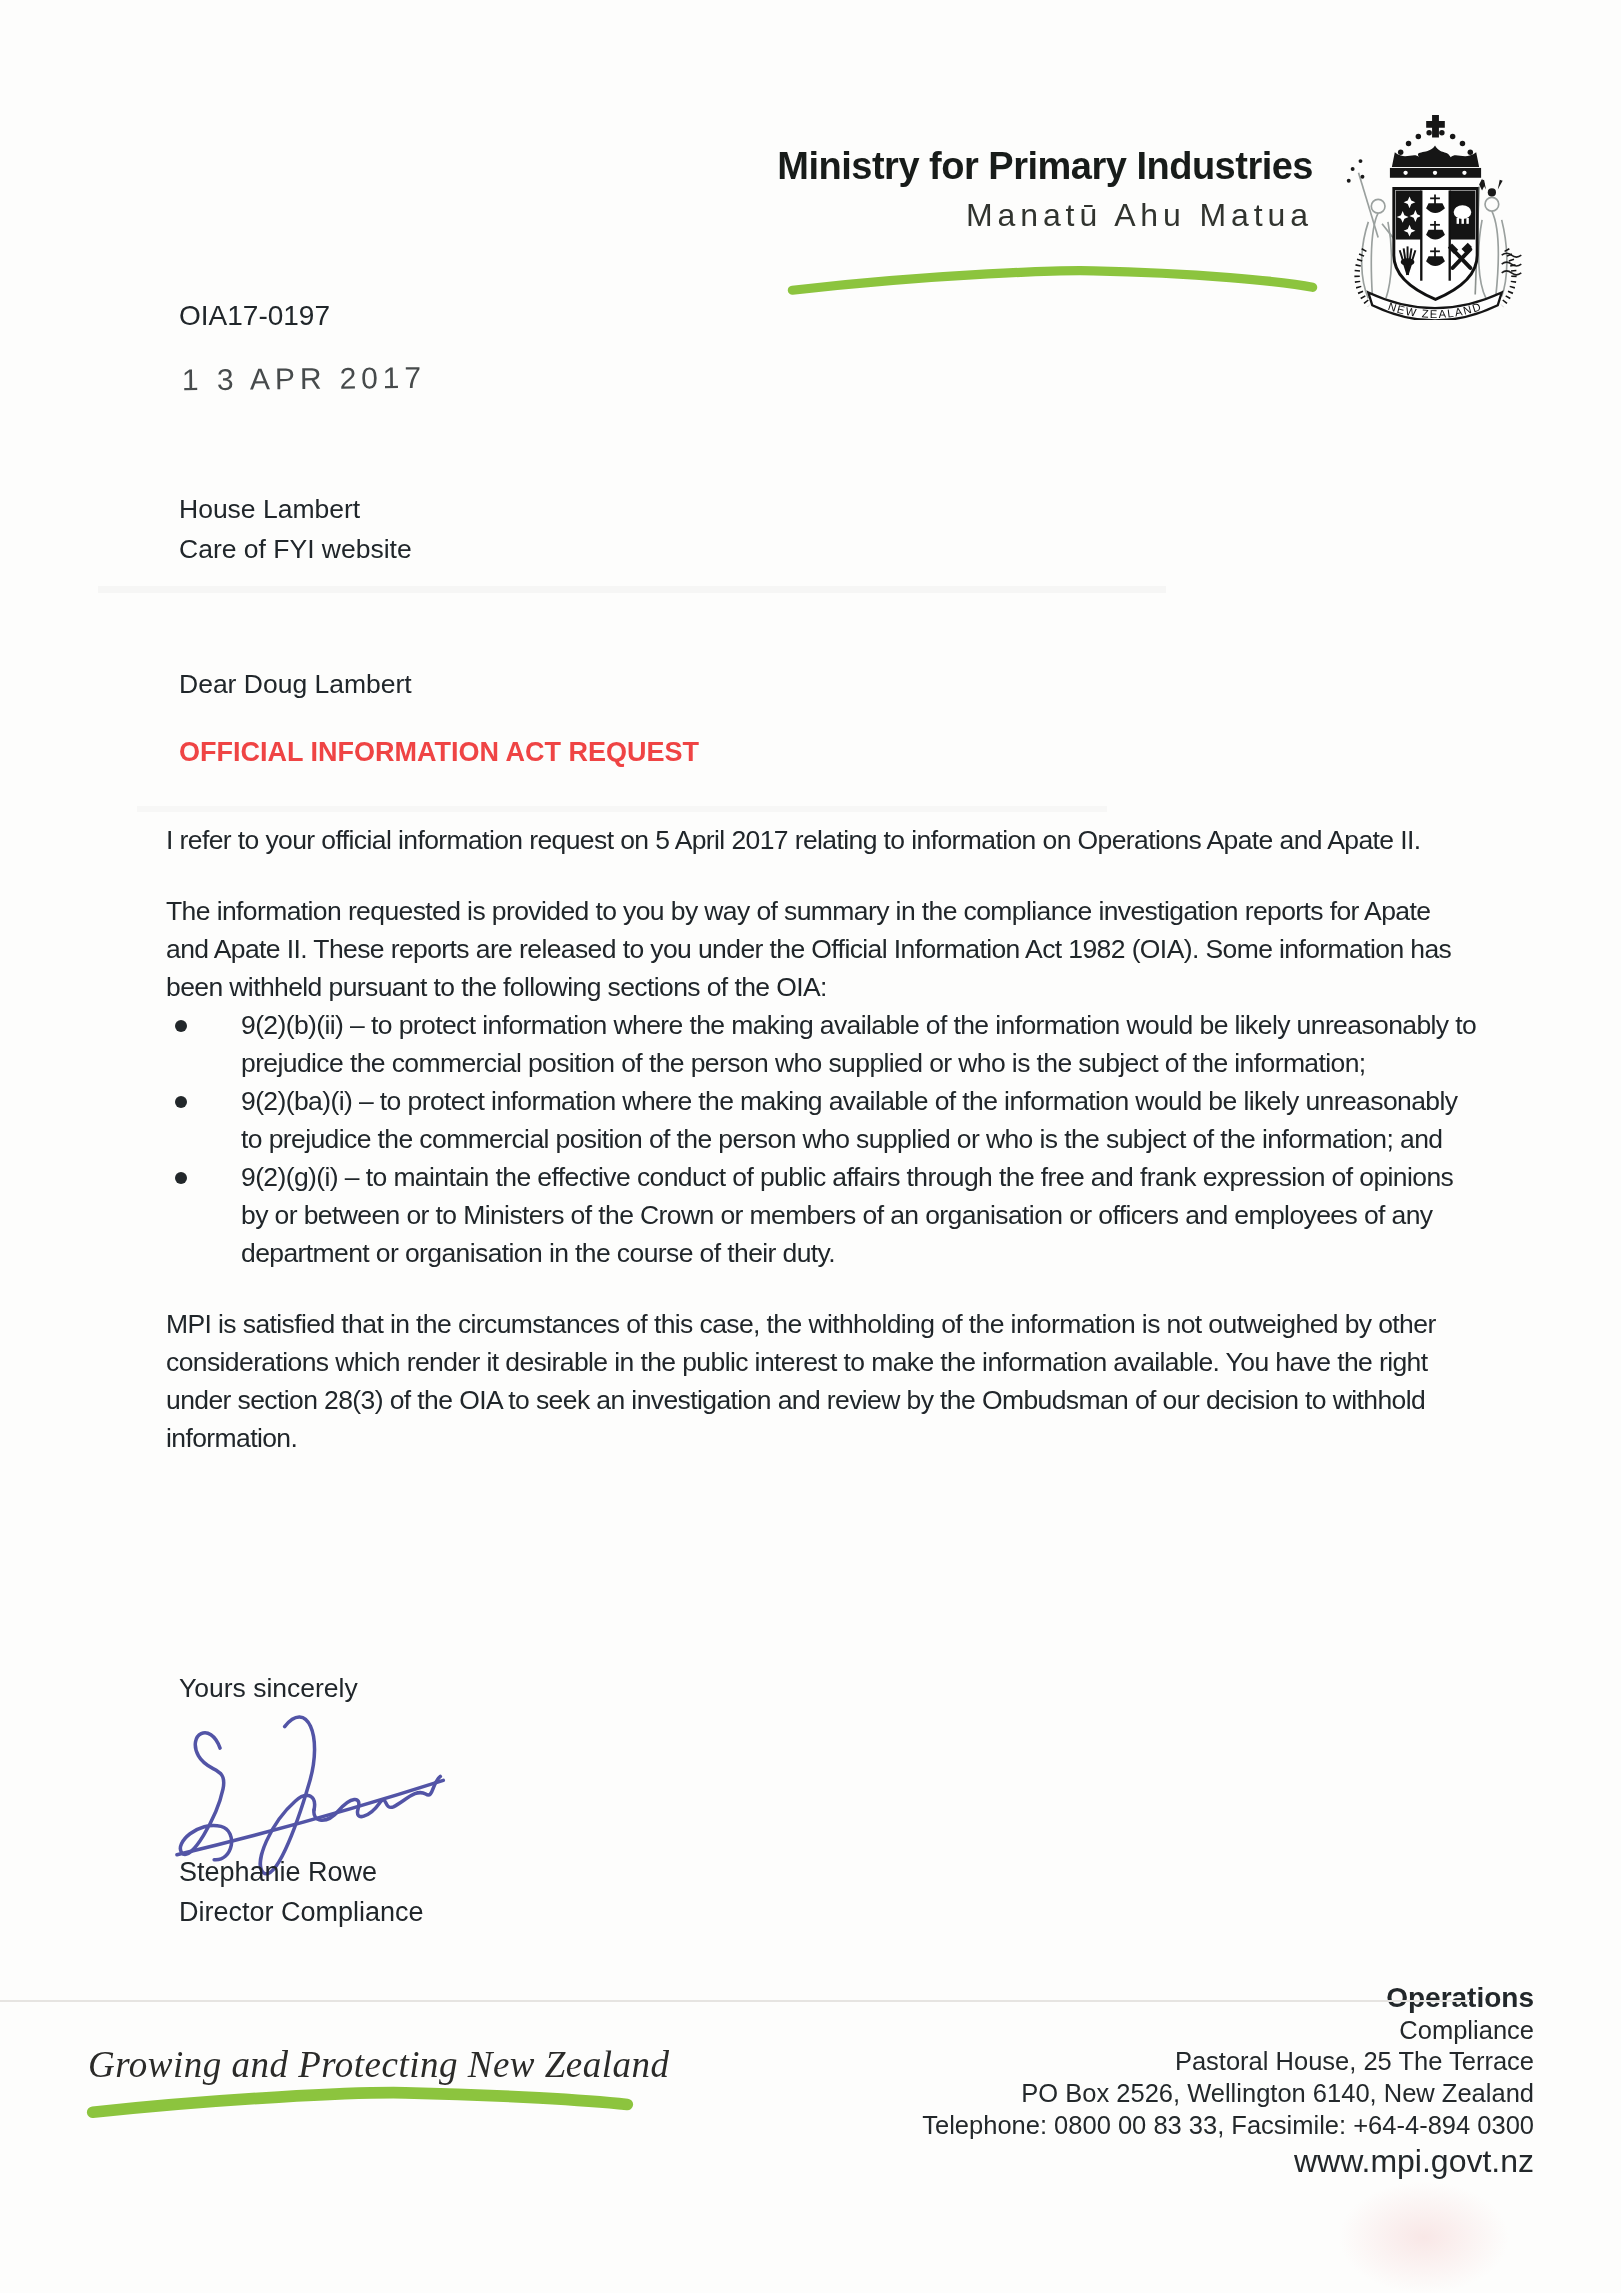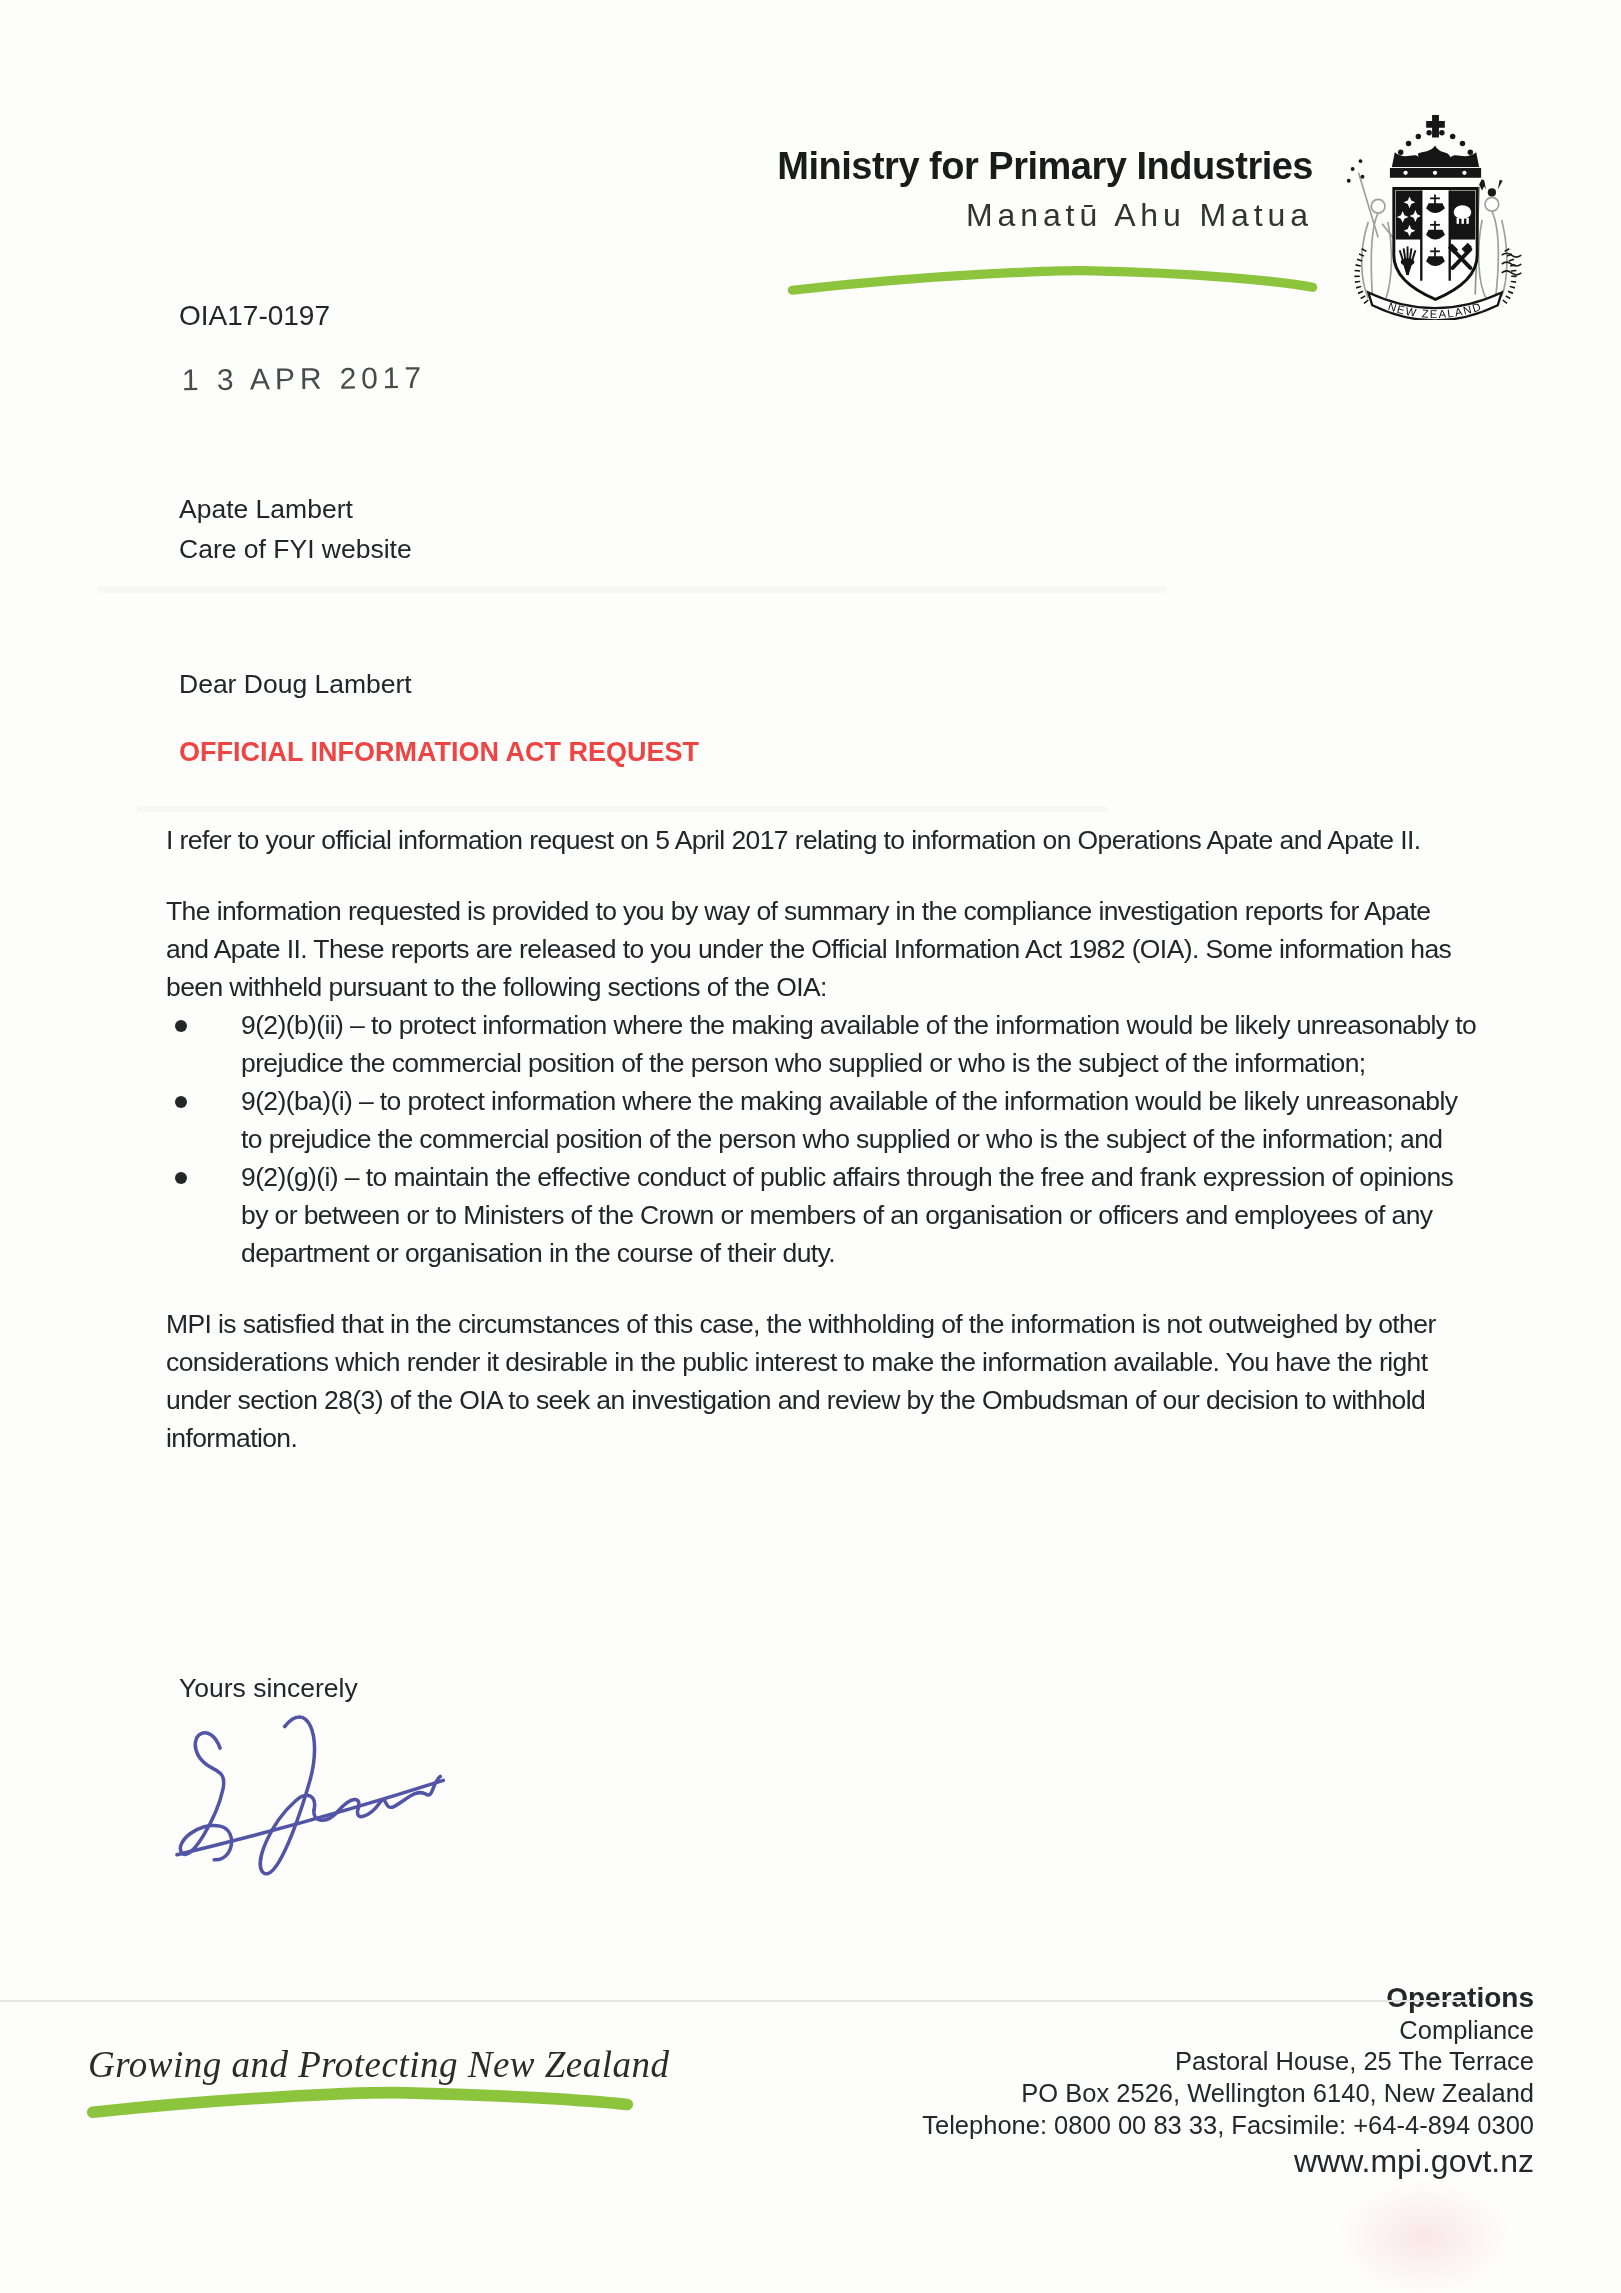--- a/index.html
+++ b/index.html
@@ -188,21 +188,21 @@
       </defs>
     <text font-family="Liberation Sans, sans-serif" font-size="11.5" letter-spacing="1.5" fill="#101010">
       <textPath href="#bannerArc" startOffset="50%" text-anchor="middle">NEW ZEALAND</textPath>
     </text>
   </svg>
 
   <div class="ref-number">OIA17-0197</div>
   <div class="date-stamp">1 3 APR 2017</div>
 
   <div class="recipient">
-    <div>Apate Lambert</div>
+    <div>House Lambert</div>
     <div>Care of FYI website</div>
   </div>
 
   <div class="salutation">Dear Doug Lambert</div>
   <div class="subject">OFFICIAL INFORMATION ACT REQUEST</div>
 
   <div class="body-text">
     <p>I refer to your official information request on 5 April 2017 relating to information on Operations Apate and Apate II.</p>
     <p style="margin-bottom:0;">The information requested is provided to you by way of summary in the compliance investigation reports for Apate and Apate II. These reports are released to you under the Official Information Act 1982 (OIA). Some information has been withheld pursuant to the following sections of the OIA:</p>
     <ul>
@@ -217,20 +217,24 @@
 
   <svg class="signature" width="294" height="188" viewBox="0 0 300 192">
     <g fill="none" stroke="#5254a6" stroke-width="3.6" stroke-linecap="round">
       <path d="M52,44 C42,16 18,30 30,52 C40,70 60,62 55,86 C49,114 22,162 13,151 C5,141 30,118 53,124 C71,129 65,160 46,158"></path>
       <path d="M118,22 C140,-6 158,30 143,80 C129,128 108,182 96,171 C86,161 104,120 129,98 C141,87 151,93 148,107"></path>
       <path d="M148,107 C146,120 161,122 173,108 C185,94 197,92 193,106 C189,120 205,114 215,100 C223,90 219,108 229,104 C241,98 252,85 262,91 C270,96 268,80 277,73"></path>
       <path d="M8,153 C62,140 152,118 280,77"></path>
     </g>
   </svg>
 
+  <div class="signatory">
+    <div>Stephanie Rowe</div>
+    <div>Director Compliance</div>
+  </div>
 
   <div class="tagline">Growing and Protecting New Zealand</div>
   <svg class="tagline-swoosh" width="557" height="37" viewBox="0 0 568 38">
     <path d="M9,28 C140,14 280,7 330,8 C430,10 520,16 558,20" fill="none" stroke="#8cc43e" stroke-width="12" stroke-linecap="round"></path>
   </svg>
 
   <div class="footer-block">
     <div class="footer-division">Operations</div>
     <div class="footer-unit">Compliance</div>
     <div class="footer-line">Pastoral House, 25 The Terrace</div>

